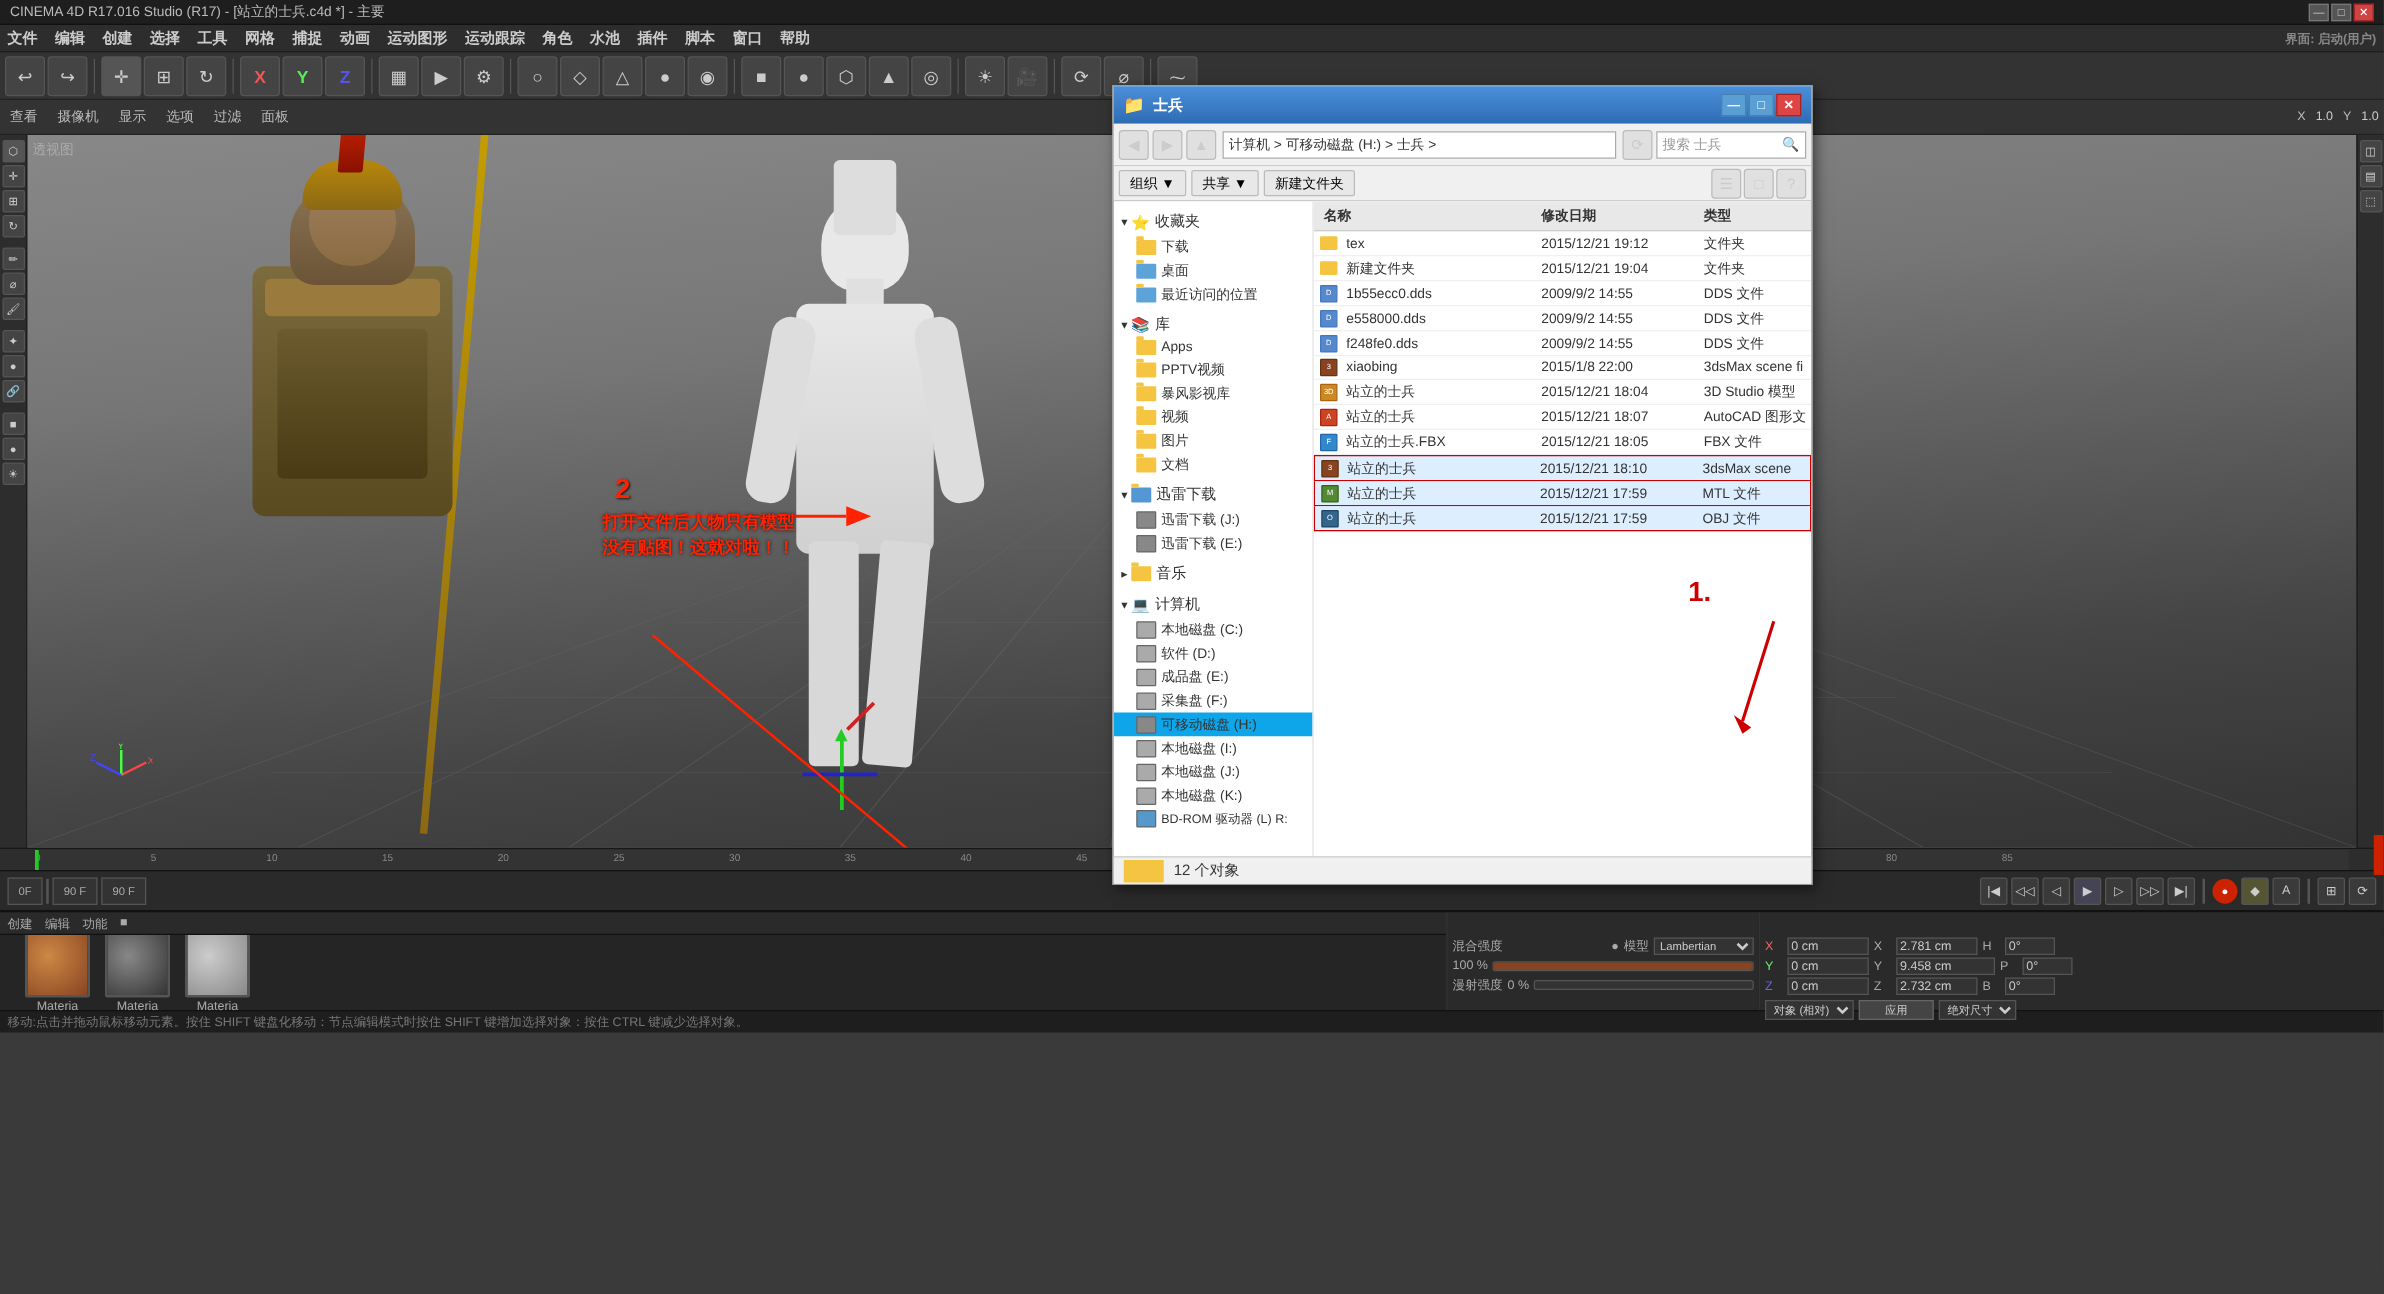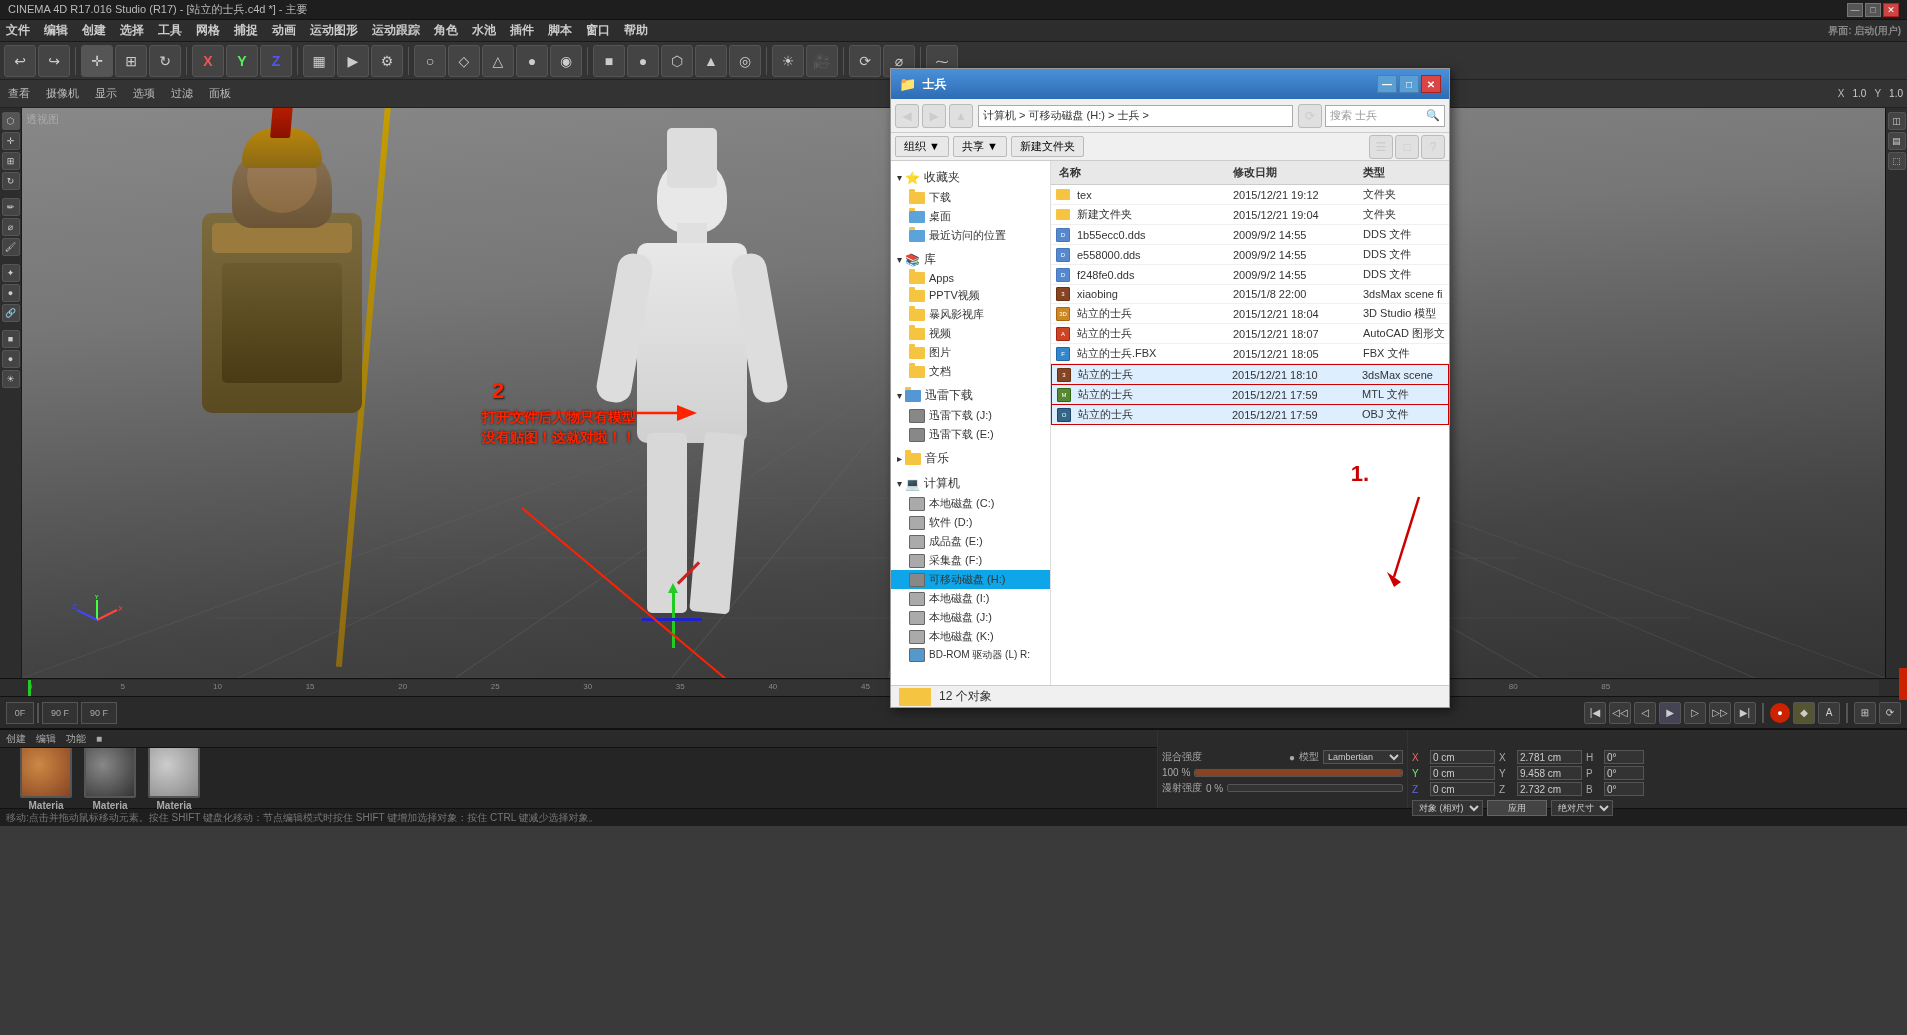--- a/index.html
+++ b/index.html
@@ -29,21 +29,21 @@
     
     #viewport { flex: 1; background: #5a5a5a; position: relative; overflow: hidden; }
 
     
     #timeline { height: 18px; background: #2a2a2a; display: flex; align-items: center; padding: 0 4px; border-top: 1px solid #111; font-size: 10px; color: #aaa; overflow: hidden; }
     #timeline-bar { height: 40px; background: #222; display: flex; align-items: center; gap: 4px; padding: 0 4px; border-top: 1px solid #111; }
     #bottom-materials { height: 80px; background: #252525; display: flex; align-items: center; padding: 0 8px; gap: 8px; border-top: 2px solid #111; }
 
     .mat-item { width: 60px; height: 65px; display: flex; flex-direction: column; align-items: center; justify-content: flex-end; cursor: pointer; }
     .mat-preview { width: 52px; height: 52px; border: 2px solid #555; border-radius: 2px; }
-    .mat-name { font-size: 10px; color: #aaa; text-align: right; margin-top: 2px; font-weight: bold; }
+    .mat-name { font-size: 10px; color: #aaa; text-align: right; margin-top: 2px; }
 
     
     #status-bar { height: 18px; background: #1e1e1e; display: flex; align-items: center; padding: 0 6px; font-size: 10px; color: #888; border-top: 1px solid #111; }
 
     
     #explorer-dialog {
       position: absolute;
       top: 68px;
       left: 890px;
       width: 560px;
@@ -414,21 +414,21 @@
         <input type="text" value="0 cm" style="width: 65px; height: 14px; background: rgb(51, 51, 51); border: 1px solid rgb(85, 85, 85); color: rgb(204, 204, 204); font-size: 10px; padding: 0px 2px;">
         <span style="width:14px;">X</span>
         <input type="text" value="2.781 cm" style="width: 65px; height: 14px; background: rgb(51, 51, 51); border: 1px solid rgb(85, 85, 85); color: rgb(204, 204, 204); font-size: 10px; padding: 0px 2px;">
         <span style="width:14px;">H</span>
         <input type="text" value="0°" style="width: 40px; height: 14px; background: rgb(51, 51, 51); border: 1px solid rgb(85, 85, 85); color: rgb(204, 204, 204); font-size: 10px; padding: 0px 2px;">
       </div>
       <div style="display:flex;gap:4px;align-items:center;">
         <span style="width:14px;color:#6e6;">Y</span>
         <input type="text" value="0 cm" style="width: 65px; height: 14px; background: rgb(51, 51, 51); border: 1px solid rgb(85, 85, 85); color: rgb(204, 204, 204); font-size: 10px; padding: 0px 2px;">
         <span style="width:14px;">Y</span>
-        <input type="text" value="9.458 cm" style="width: 65px; height: 14px; background: rgb(51, 51, 51); border: 1px solid rgb(85, 85, 85); color: rgb(204, 204, 204); font-size: 10px; padding: 0px 2px;">
+        <input type="text" value="9.458 cm" style="width: 79px; height: 14px; background: rgb(51, 51, 51); border: 1px solid rgb(85, 85, 85); color: rgb(204, 204, 204); font-size: 10px; padding: 0px 2px;">
         <span style="width:14px;">P</span>
         <input type="text" value="0°" style="width: 40px; height: 14px; background: rgb(51, 51, 51); border: 1px solid rgb(85, 85, 85); color: rgb(204, 204, 204); font-size: 10px; padding: 0px 2px;">
       </div>
       <div style="display:flex;gap:4px;align-items:center;">
         <span style="width:14px;color:#66e;">Z</span>
         <input type="text" value="0 cm" style="width: 65px; height: 14px; background: rgb(51, 51, 51); border: 1px solid rgb(85, 85, 85); color: rgb(204, 204, 204); font-size: 10px; padding: 0px 2px;">
         <span style="width:14px;">Z</span>
         <input type="text" value="2.732 cm" style="width: 65px; height: 14px; background: rgb(51, 51, 51); border: 1px solid rgb(85, 85, 85); color: rgb(204, 204, 204); font-size: 10px; padding: 0px 2px;">
         <span style="width:14px;">B</span>
         <input type="text" value="0°" style="width: 40px; height: 14px; background: rgb(51, 51, 51); border: 1px solid rgb(85, 85, 85); color: rgb(204, 204, 204); font-size: 10px; padding: 0px 2px;">

